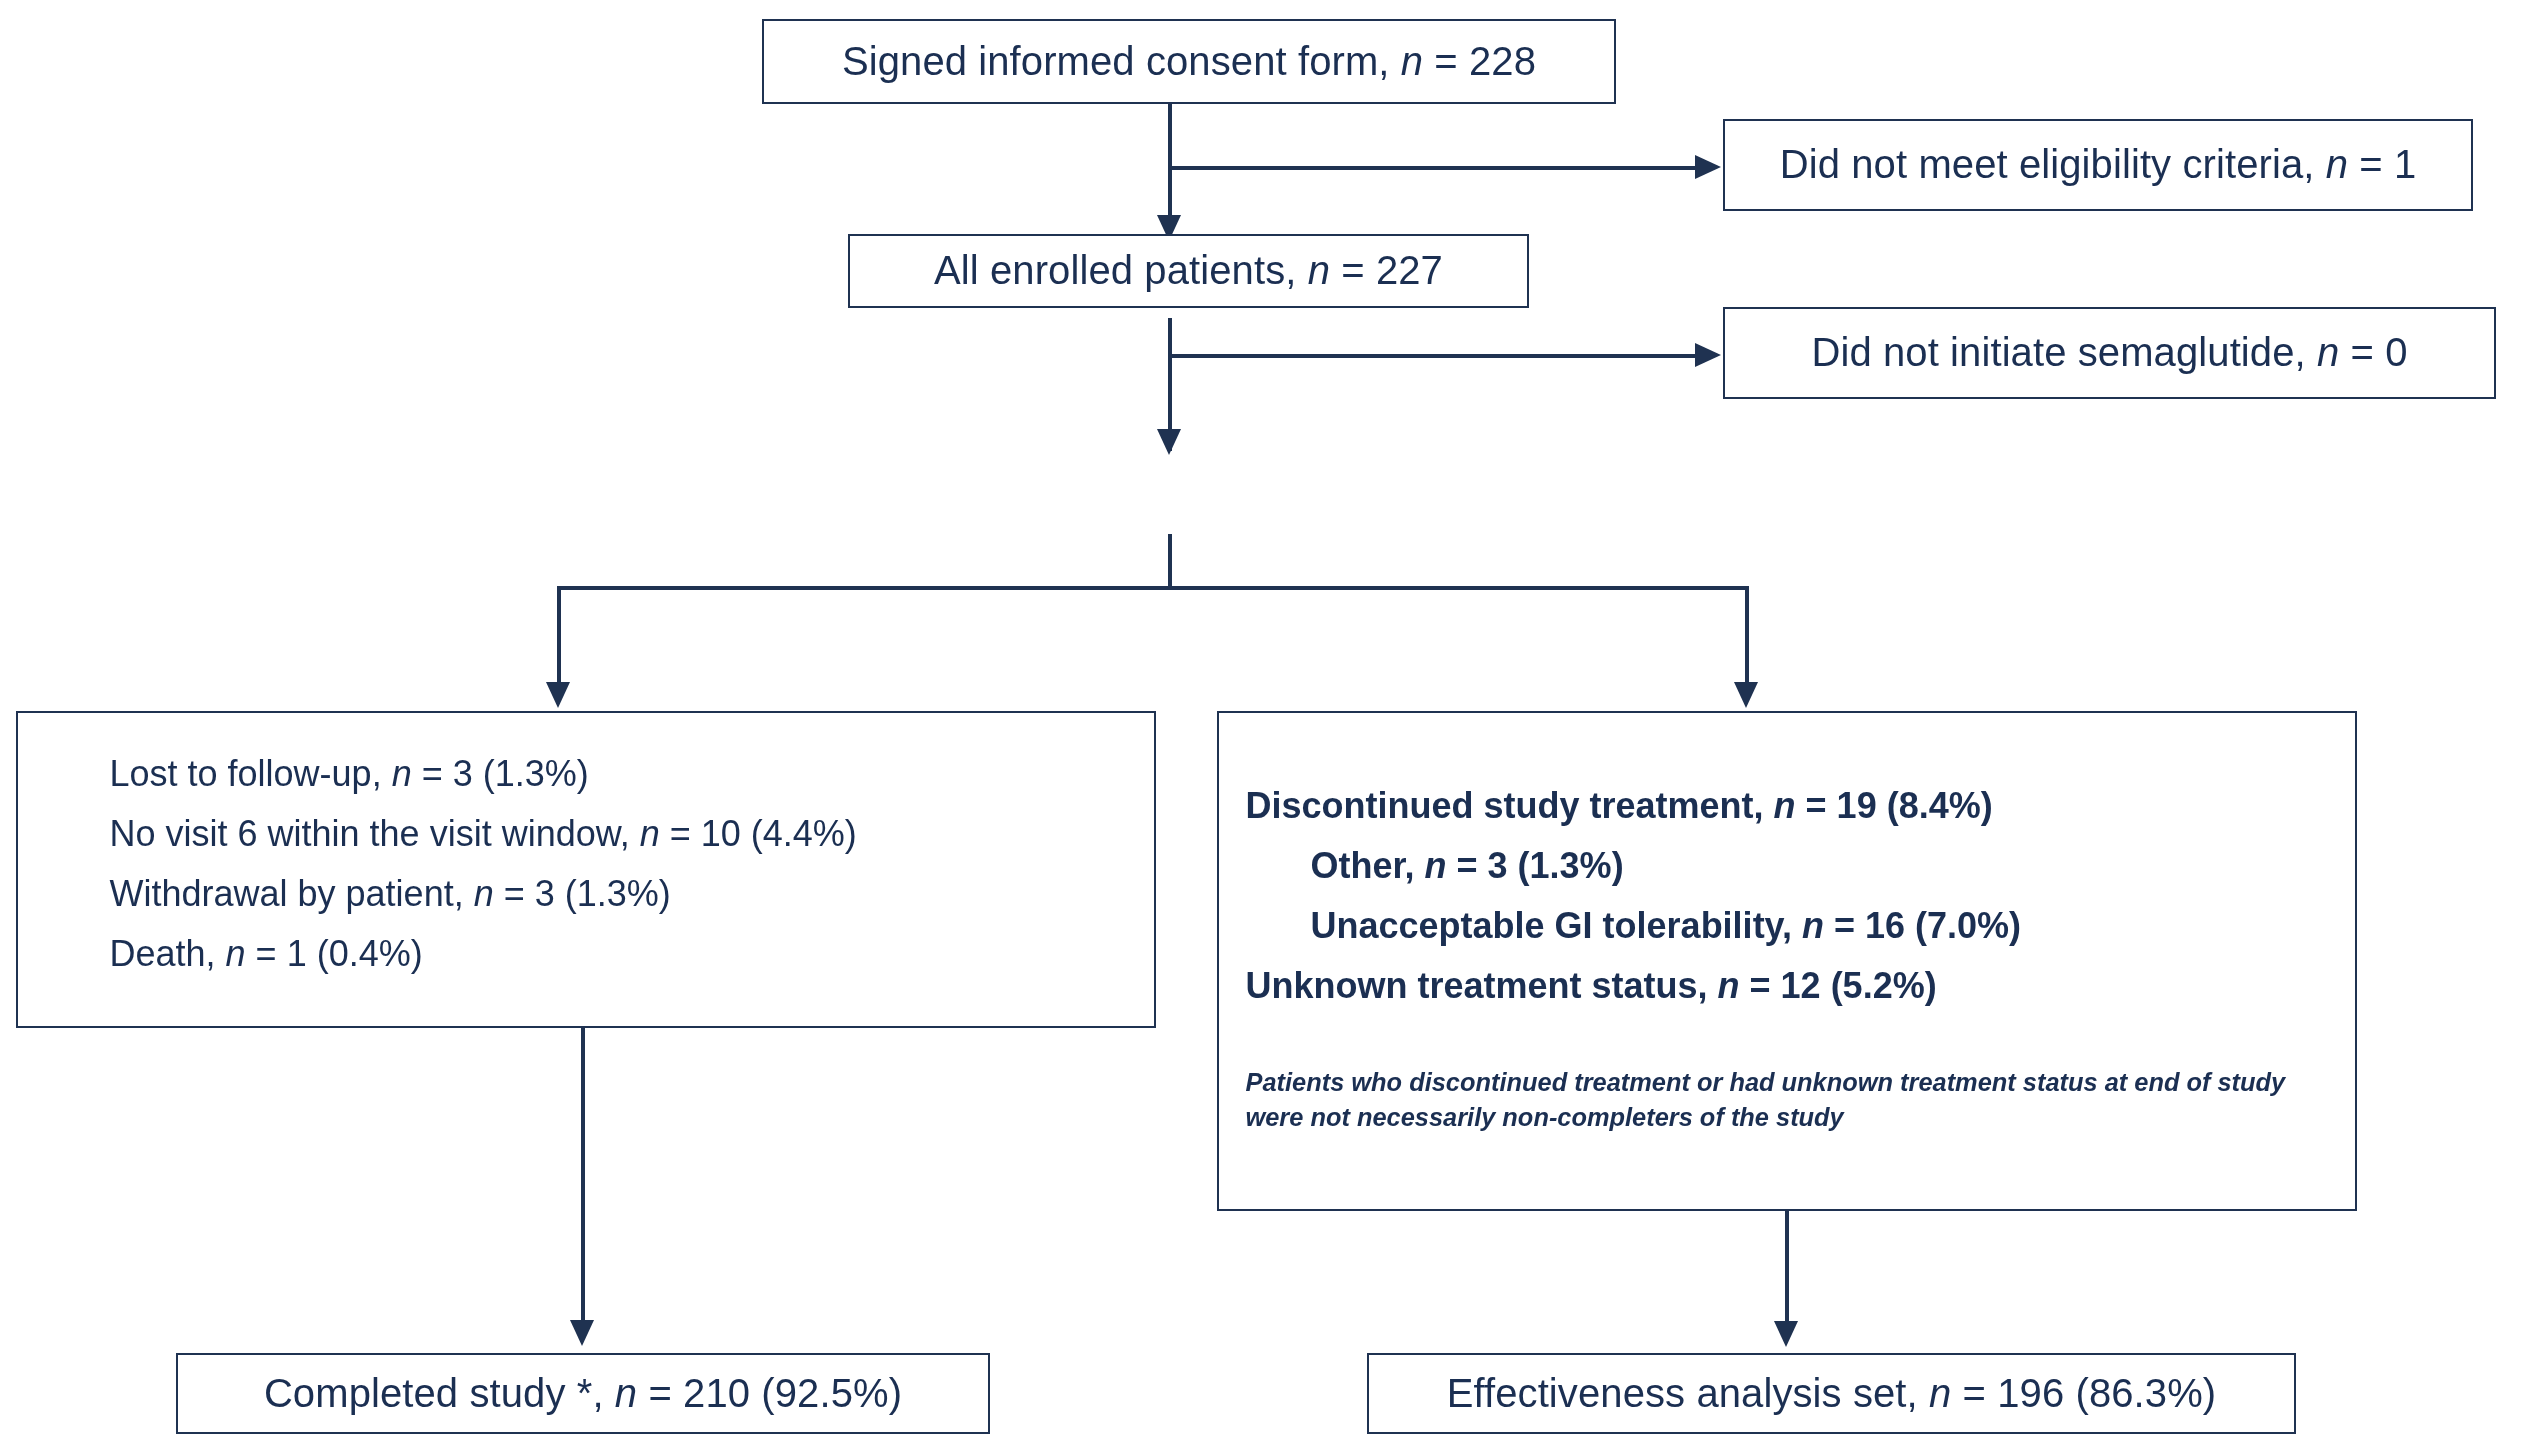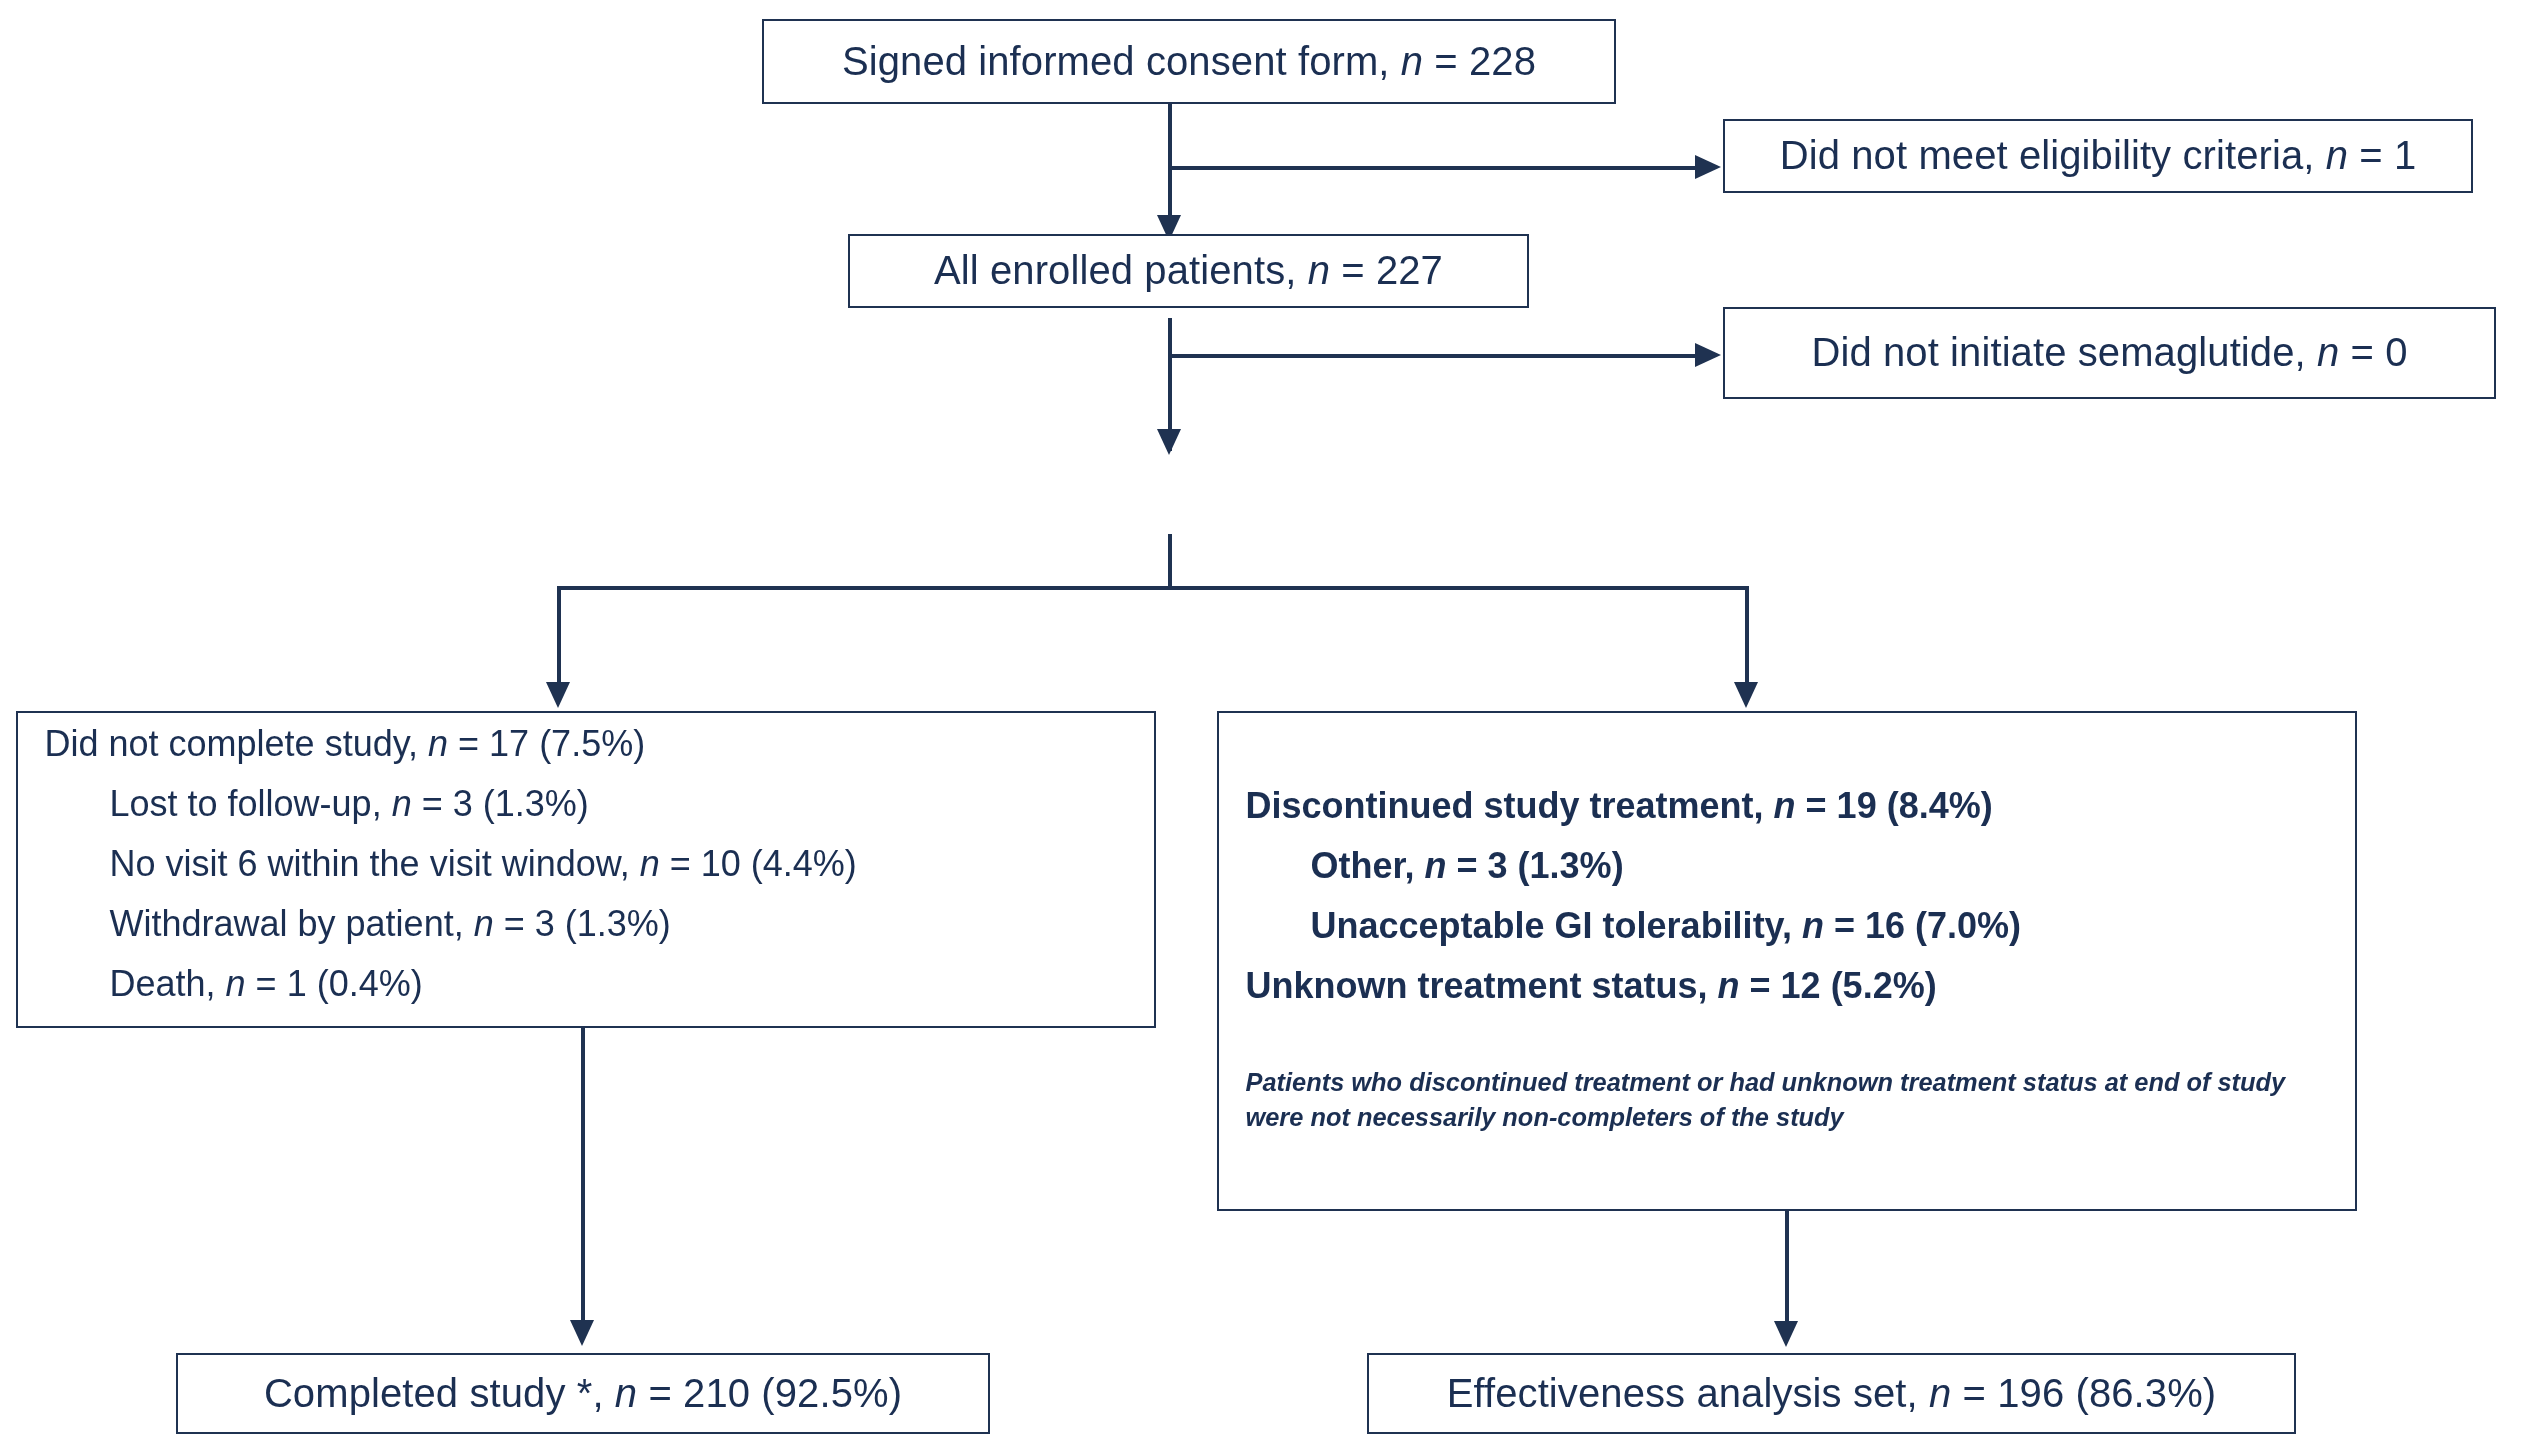--- a/index.html
+++ b/index.html
@@ -122,43 +122,40 @@
 
   <div class="vline" style="left:1785px; top:1211px; height:115px;"></div>
   <div class="arrow-down" style="left:1774px; top:1321px;"></div>
 
   <div class="node center" style="left:762px; top:19px; width:854px; height:85px;">
     <div class="nodetext">
       <span>Signed informed consent form, </span><i>n</i><span> = 228</span>
     </div>
   </div>
 
-  <div class="node center" style="left:1723px; top:119px; width:750px; height:74px;">
+  <div class="node center" style="left:1723px; top:119px; width:750px; height:92px;">
     <div class="nodetext">
       <span>Did not meet eligibility criteria, </span><i>n</i><span> = 1</span>
     </div>
   </div>
 
   <div class="node center" style="left:848px; top:234px; width:681px; height:74px;">
     <div class="nodetext">
       <span>All enrolled patients, </span><i>n</i><span> = 227</span>
     </div>
   </div>
 
   <div class="node center" style="left:1723px; top:307px; width:773px; height:92px;">
     <div class="nodetext">
       <span>Did not initiate semaglutide, </span><i>n</i><span> = 0</span>
     </div>
   </div>
 
 
   <div class="node left listbox" style="left:16px; top:711px; width:1140px; height:317px;">
-    <div class="listline">
-      <span>Did not complete study, </span><i>n</i><span> = 17 (7.5%)</span>
-    </div>
     <div class="listline indent1">
       <span>Lost to follow-up, </span><i>n</i><span> = 3 (1.3%)</span>
     </div>
     <div class="listline indent1">
       <span>No visit 6 within the visit window, </span><i>n</i><span> = 10 (4.4%)</span>
     </div>
     <div class="listline indent1">
       <span>Withdrawal by patient, </span><i>n</i><span> = 3 (1.3%)</span>
     </div>
     <div class="listline indent1">

